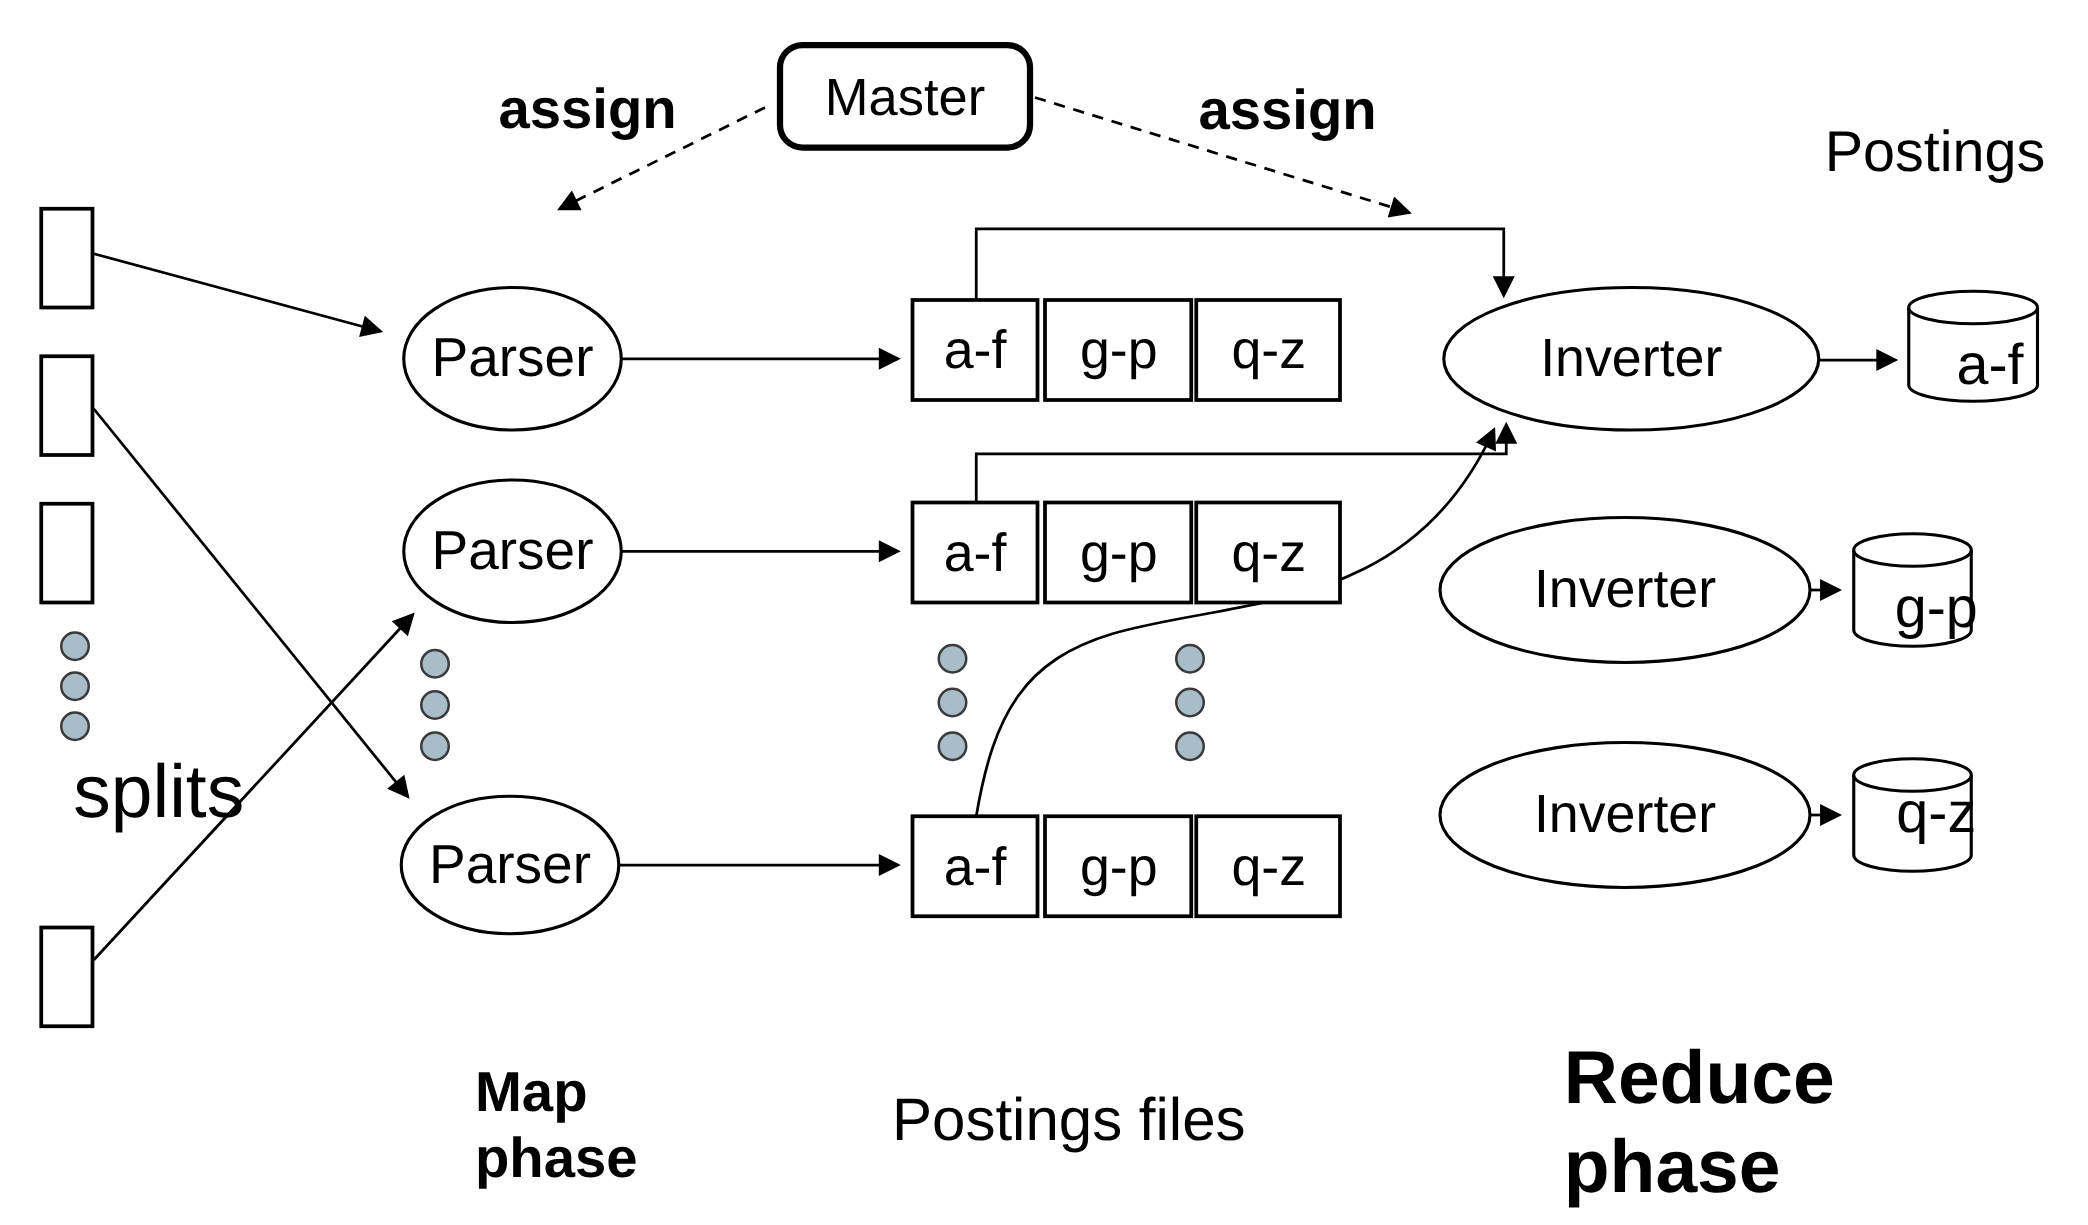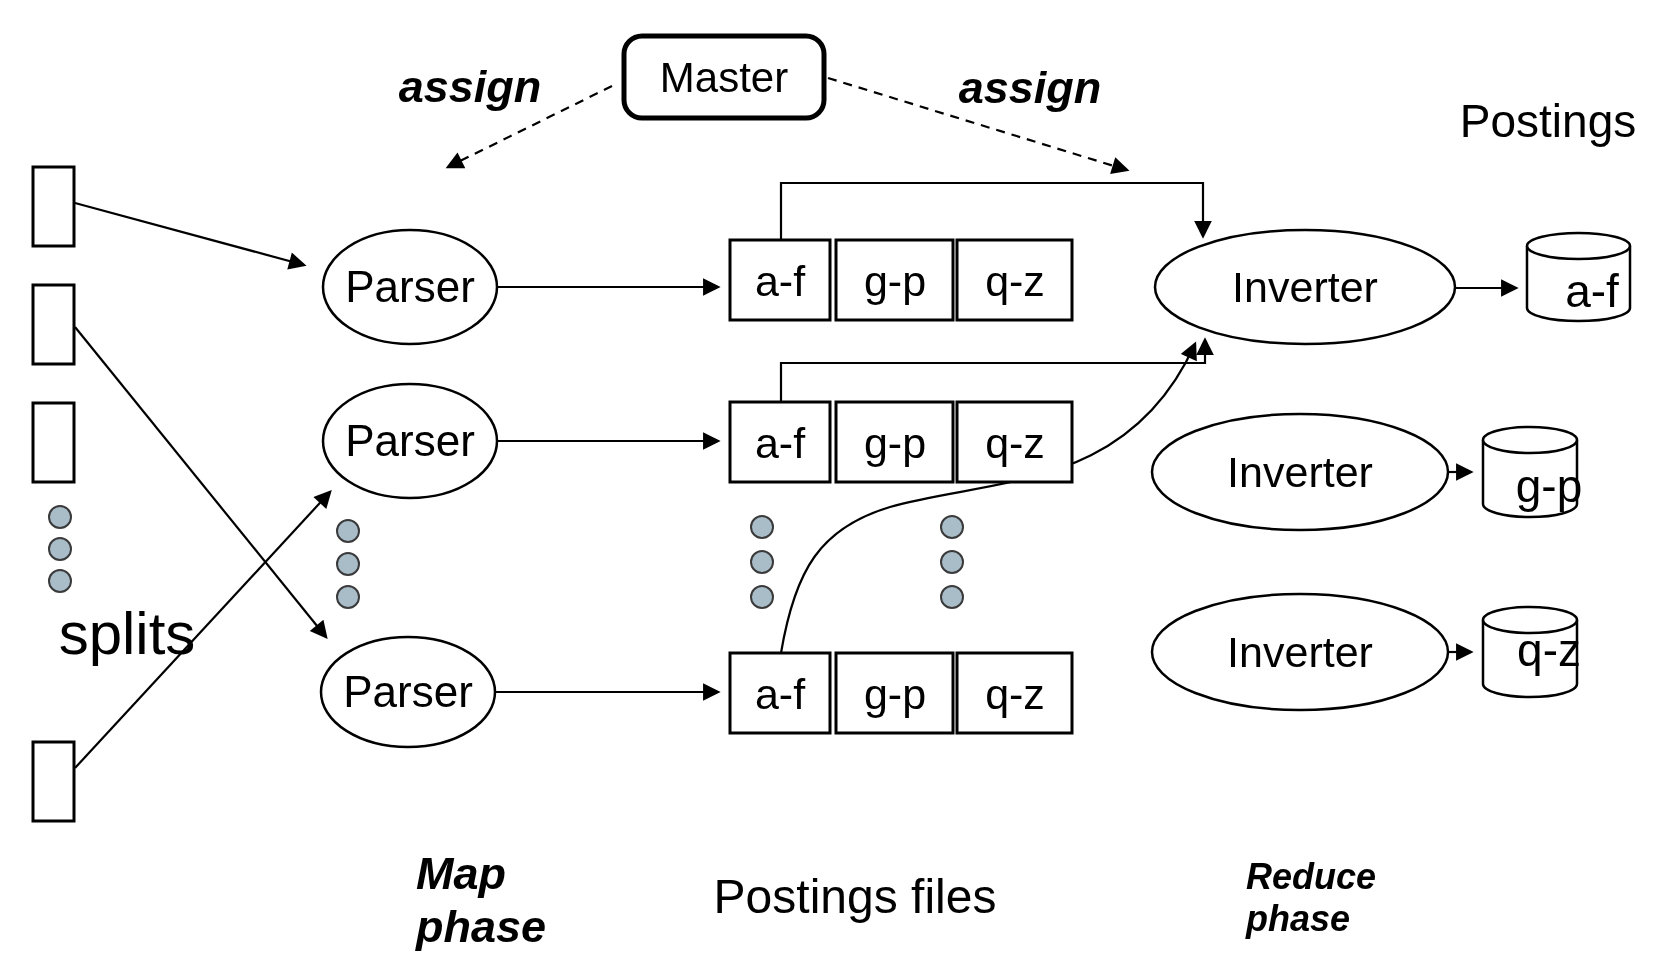--- a/index.html
+++ b/index.html
@@ -2,22 +2,22 @@
 <html style="--stroke: #000000; --dot-fill: #a9bdc9; --background: #ffffff;"><head>
 <meta charset="utf-8">
 <style>
   html,body{margin:0;padding:0;background:#fff;}
   .stage{
     position:relative;width:1670px;height:980px;background:#fff;
     font-family:"Liberation Sans",sans-serif;color:#000;overflow:hidden;
   }
   svg.layer{position:absolute;left:0;top:0;}
   .lbl{position:absolute;white-space:nowrap;transform:translate(-50%,-50%);line-height:1.18;}
-  .lbl.anchor-left{transform:translateY(-50%);margin-left:36px;}
-  .it{font-style:italic;font-weight:bold;}
+  .lbl.anchor-left{transform:translateY(-50%);}
+  .it{font-weight:bold;}
   .ln{fill:none;stroke:#000;stroke-width:2.2;}
   .dash{fill:none;stroke:#000;stroke-width:2.2;stroke-dasharray:9 7;}
   .shape{fill:#fff;stroke:#000;stroke-width:2.5;}
   .box{fill:#fff;stroke:#000;stroke-width:3;}
   .masterbox{fill:#fff;stroke:#000;stroke-width:5;}
   .dot{fill:var(--dot-fill,#a9bdc9);stroke:#3a3a3a;stroke-width:2;}
 </style>
 </head>
 <body>
 
@@ -146,18 +146,18 @@
 
   <div class="lbl" style="left:127px;top:634px;font-size:60px;">splits</div>
 
   <div class="lbl anchor-left it" style="left:380px;top:900px;font-size:45px;">
     <div>Map</div>
     <div>phase</div>
   </div>
 
   <div class="lbl" style="left:855px;top:897px;font-size:48px;">Postings files</div>
 
-  <div class="lbl anchor-left it" style="left:1210px;top:898px;font-size:36px;">
+  <div class="lbl anchor-left it" style="left:1251px;top:898px;font-size:60px;">
     <div>Reduce</div>
     <div>phase</div>
   </div>
 
 </div>
 
 </body></html>

